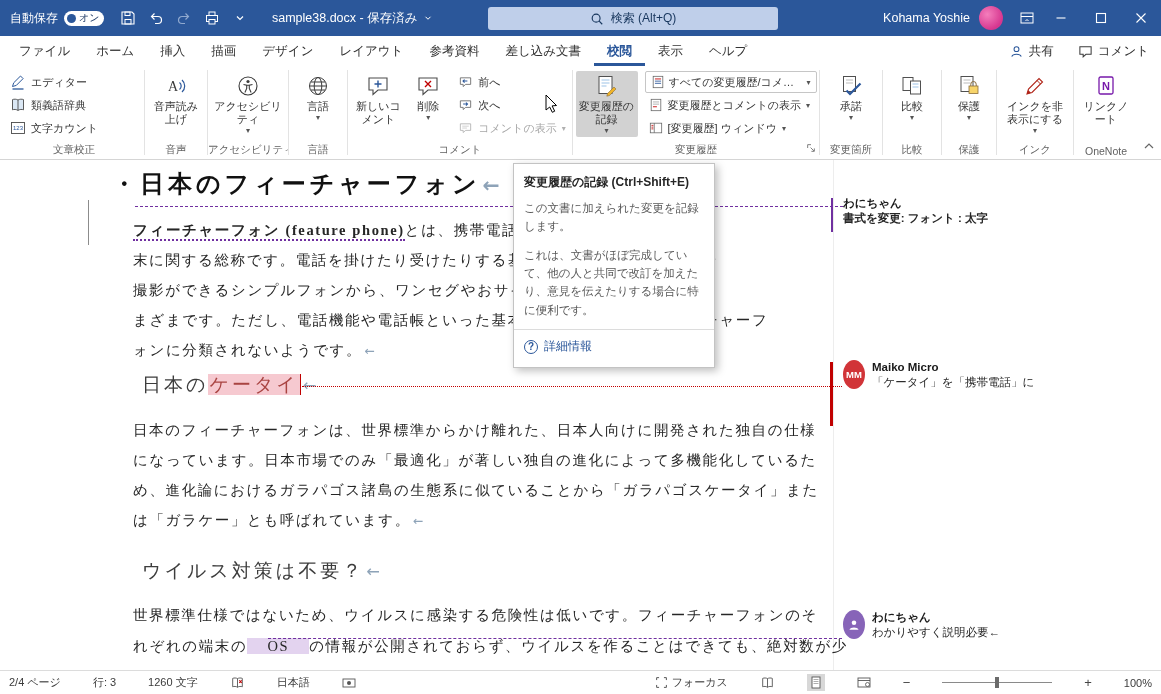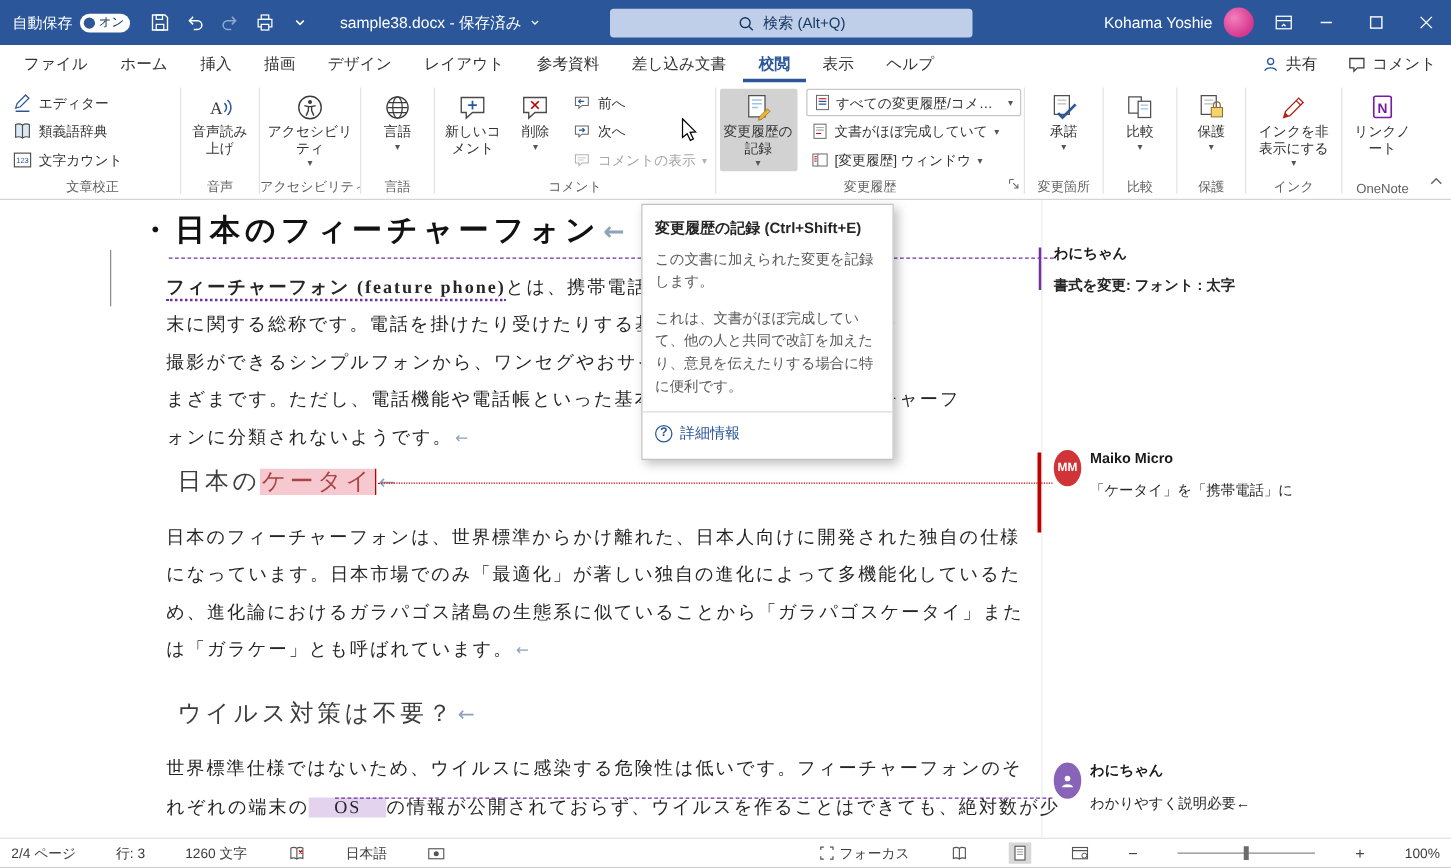--- a/index.html
+++ b/index.html
@@ -60,21 +60,21 @@
 .dline{white-space:nowrap}
 .pmark{color:#8ea3b8;font-family:"DejaVu Sans",sans-serif;font-size:.85em;margin-left:2px}
 .bold-track{font-weight:bold;border-bottom:2px dotted #7030a0;padding-bottom:1px}
 .anchor-red{background:#f6c9d0;color:#a94442;border-right:1.5px solid #c00000;padding:0 1px}
 .anchor-purple{background:#e3d3ef;padding:0 20px}
 .conn{position:absolute;height:0;z-index:3}
 .cbar{position:absolute;z-index:4}
 .comment{position:absolute;left:843px;display:flex;gap:7px;font-family:"Liberation Sans","DejaVu Sans",sans-serif;z-index:5;width:310px}
 .c-avatar{width:22px;height:29px;border-radius:50%;color:#fff;font-size:9.5px;font-weight:bold;display:flex;align-items:center;justify-content:center;flex:0 0 22px;cursor:pointer}
 .c-author{font-weight:bold;font-size:11.5px;color:#1a1a1a;line-height:15px}
-.c-text{font-size:11.5px;color:#262626;margin-top:11px;line-height:15px}
+.c-text{font-size:11.5px;color:#262626;margin-top:0;line-height:15px}
 .c-text.bold{font-weight:bold}
 
 
 .statusbar{flex:0 0 24px;background:#fff;border-top:1px solid #dcdcdc;display:flex;align-items:center;font-size:11px;color:#3b3b3b;padding:0 9px;justify-content:space-between}
 .sb-left,.sb-right{display:flex;align-items:center;gap:32px}
 .sb-item{cursor:pointer;white-space:nowrap;display:flex;align-items:center;gap:4px}
 .zoom-track{width:110px;height:1px;background:#8a8a8a;position:relative;cursor:pointer}
 .zoom-knob{position:absolute;left:53px;top:-5px;width:4px;height:11px;background:#6b6b6b}
 .zoomglyph{font-size:13px;color:#444;cursor:pointer}
 
@@ -373,21 +373,21 @@
           <span class="dd" style="margin-left:auto">▾</span>
         </div>
         <div class="small-btn">
           <span class="ic">
               <svg width="14" height="14" viewBox="0 0 16 16">
                 <rect x="2.5" y="1.5" width="11" height="13" fill="#fff" stroke="#666" stroke-width=".9"></rect>
                 <path d="M4.5 4.5h7M4.5 7h7" stroke="#aaa" stroke-width="1"></path>
                 <path d="M4.5 10h4.5" stroke="#c00000" stroke-width="1"></path>
               </svg>
             </span>
-          <span>文書がほぼ完成していて</span>
+          <span>変更履歴とコメントの表示</span>
           <span class="dd">▾</span>
         </div>
         <div class="small-btn">
           <span class="ic">
               <svg width="14" height="14" viewBox="0 0 16 16">
                 <rect x="1.5" y="2.5" width="13" height="11" fill="#fff" stroke="#666" stroke-width=".9"></rect>
                 <path d="M6 2.5v11" stroke="#666" stroke-width=".9"></path>
                 <path d="M2.8 5h2.2M2.8 7h2.2M2.8 9h2.2" stroke="#c00000" stroke-width=".9"></path>
               </svg>
             </span>

